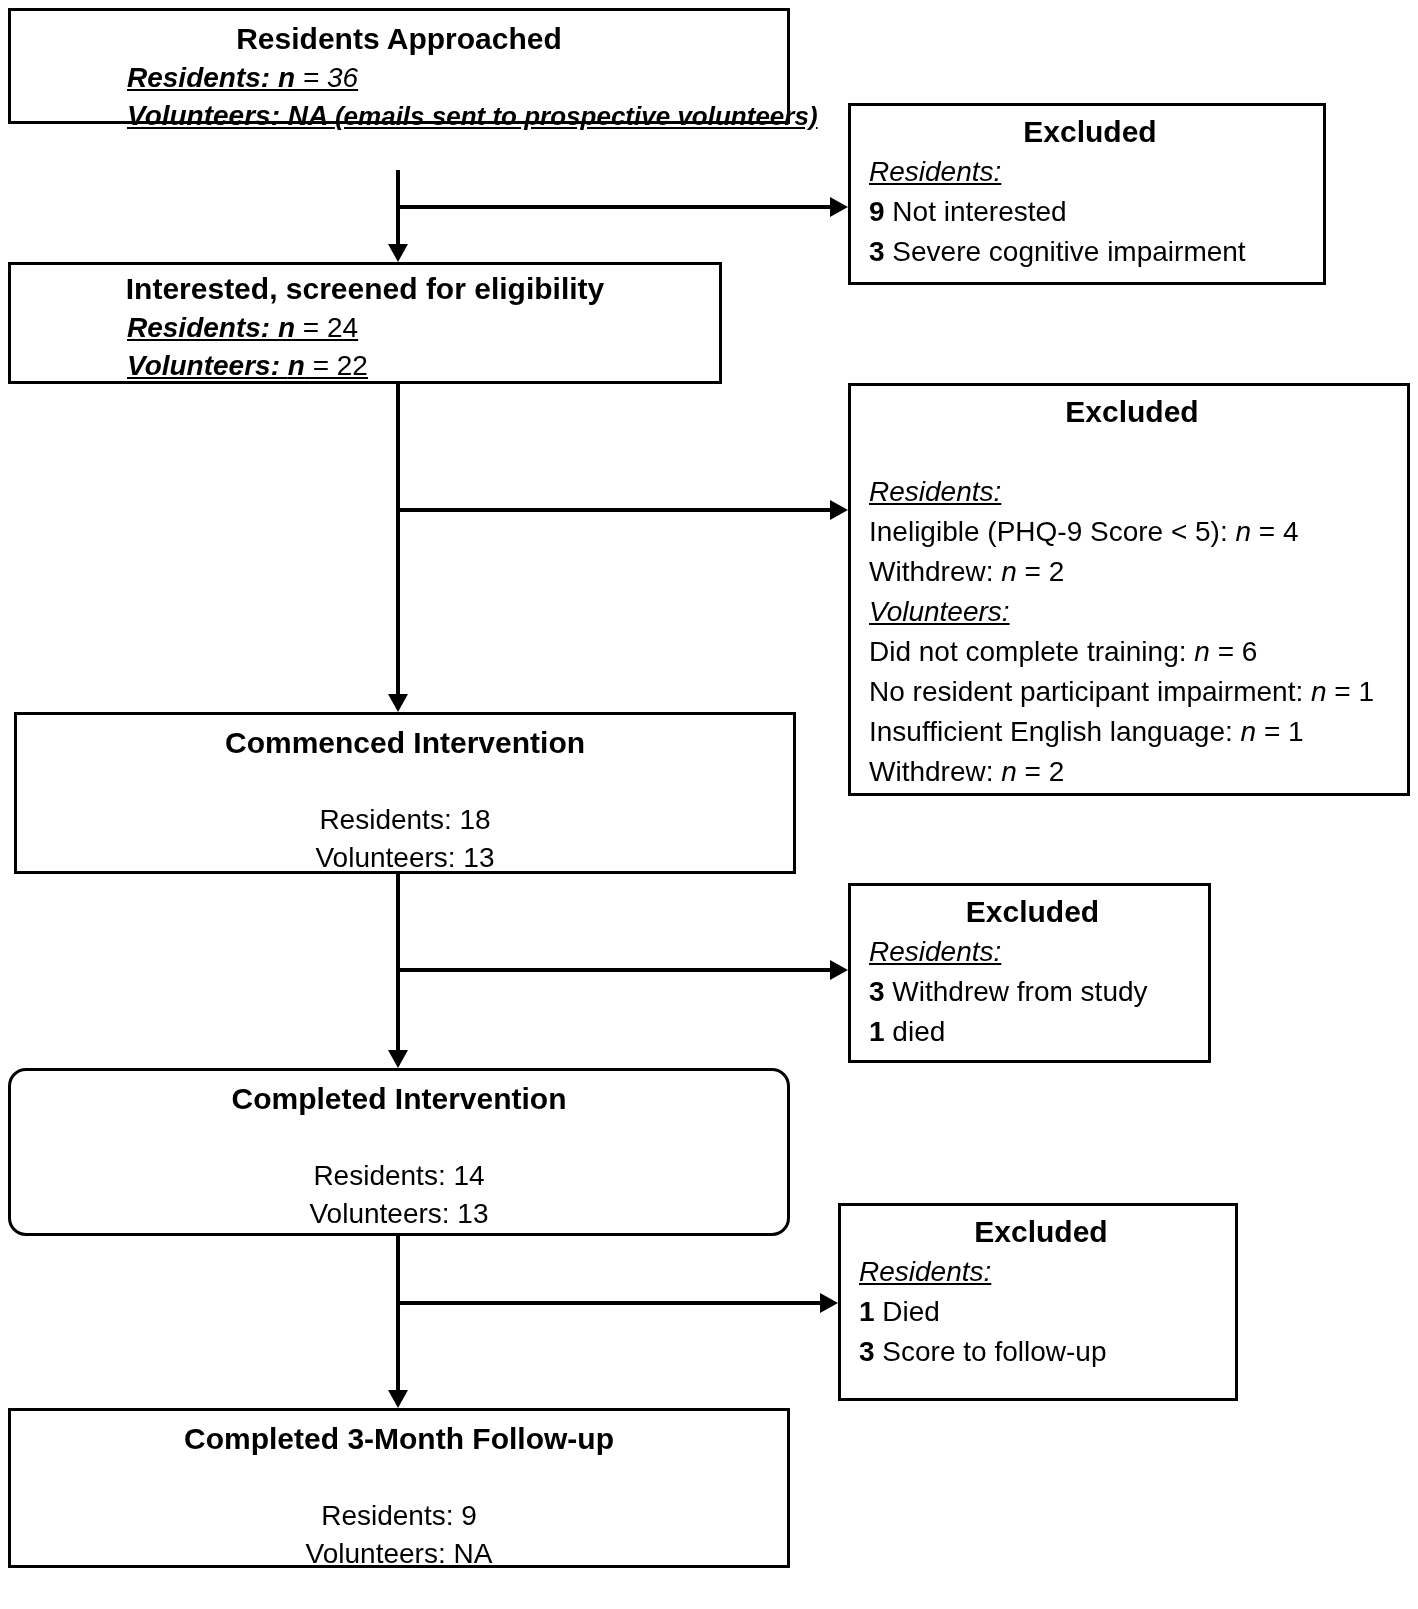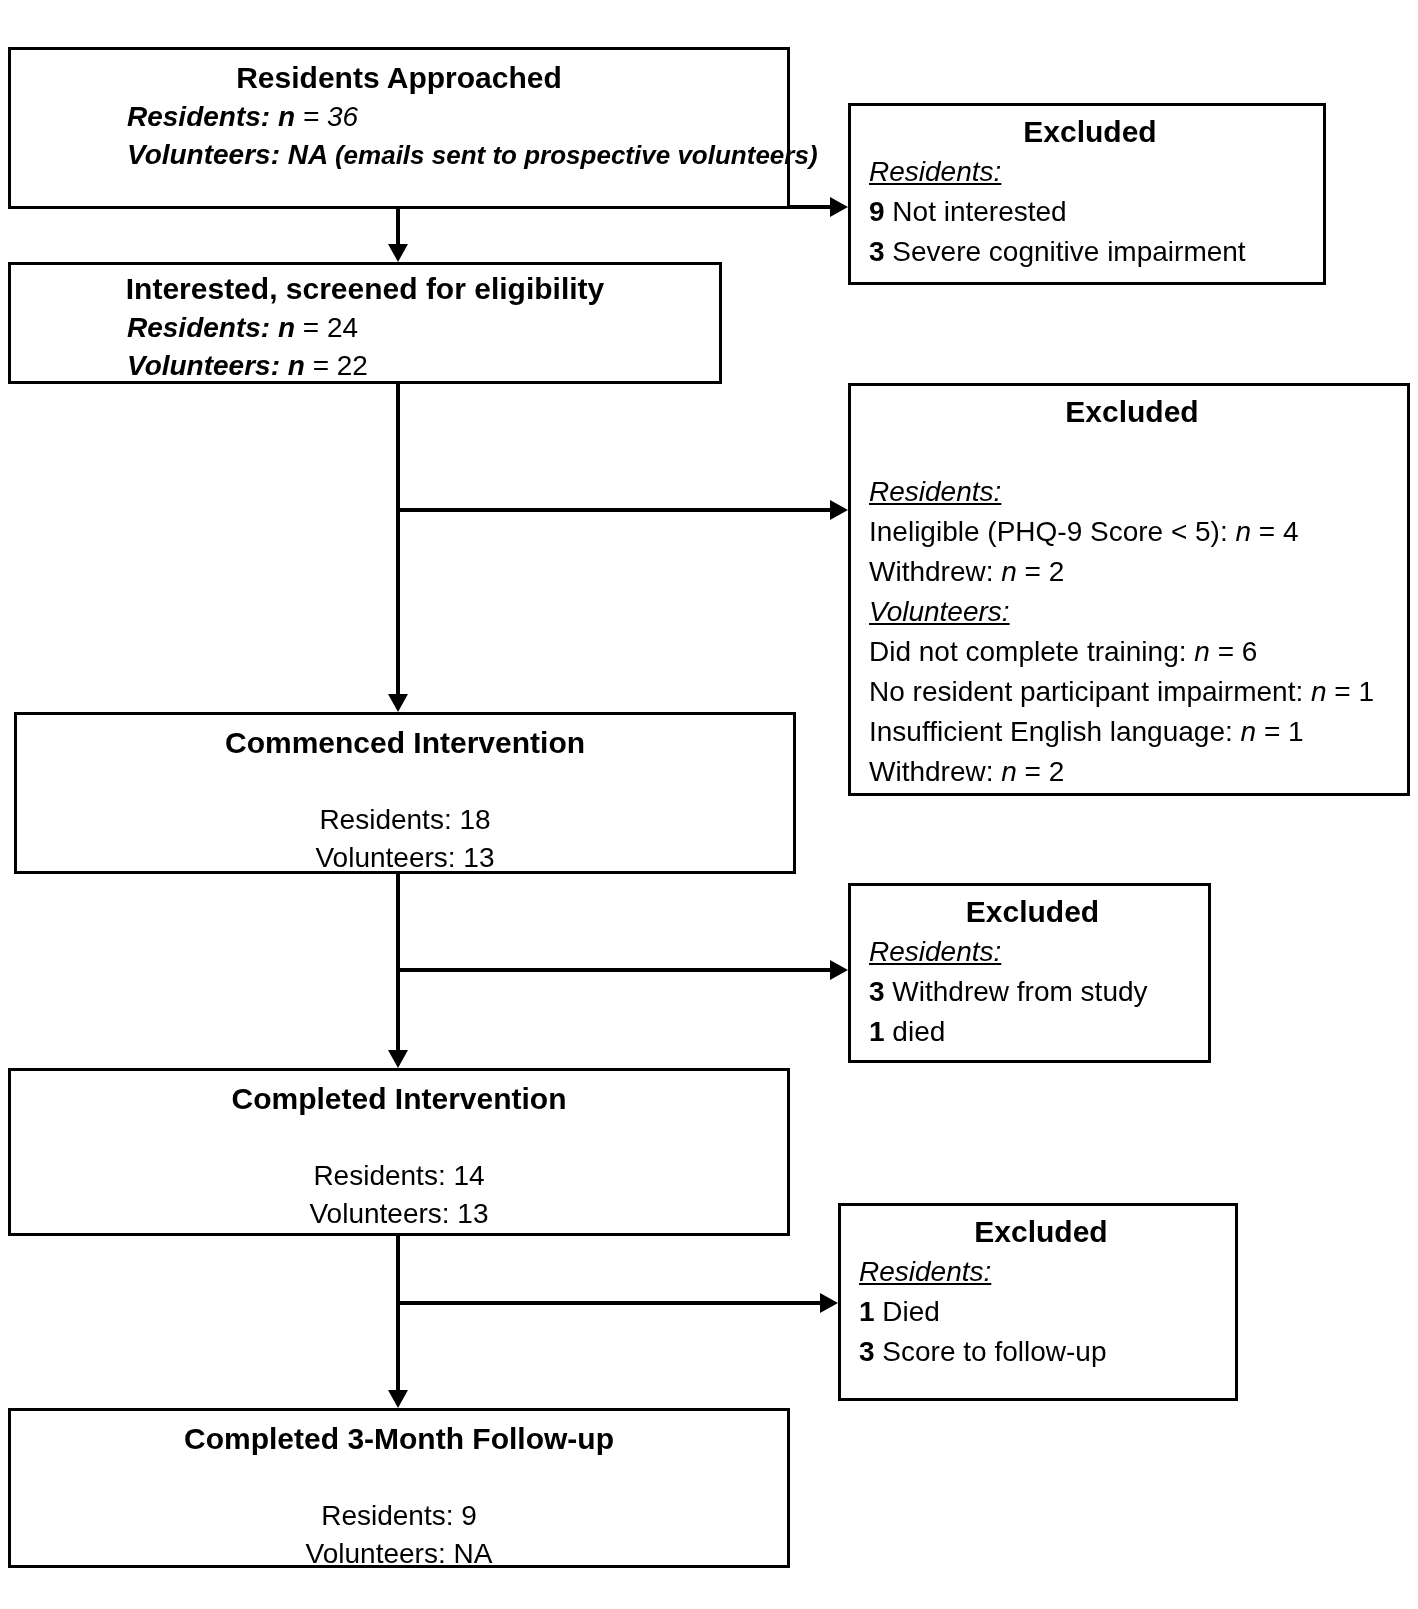--- a/index.html
+++ b/index.html
@@ -38,35 +38,35 @@
   }
   .box-lines {
     font-size: 28px;
     line-height: 38px;
   }
   .excluded .box-lines {
     line-height: 40px;
   }
   .align-left .box-lines { text-align: left; }
   .align-center .box-lines { text-align: center; }
-  .main.align-left .box-lines { padding-left: 116px; padding-right: 12px; }
+  .main.align-left .box-lines { padding-left: 116px; padding-right: 12px; text-decoration: underline; }
   .excluded .box-lines { padding-left: 18px; padding-right: 10px; }
   .excluded .box-title { padding-top: 6px; padding-left: 6px; }
   .line { white-space: nowrap; }
   .b { font-weight: 700; }
   .i { font-style: italic; }
   .u { text-decoration: underline; }
   .s { font-size: 26px; }
 
   
-  .b1 { left: 8px;  top: 8px;    width: 782px; height: 162px; margin-top: 39px; }
+  .b1 { left: 8px;  top: 8px;    width: 782px; height: 116px; }
   .b2 { left: 8px;  top: 262px;  width: 714px; height: 122px; }
   .b2 .box-title { padding-top: 4px; }
   .b3 { left: 14px;  top: 712px;  width: 782px; height: 162px; }
-  .b4 { left: 8px;  top: 1068px; width: 782px; height: 168px; }
+  .b4 { left: 8px;  top: 1068px; width: 782px; height: 168px; border-radius: 18px; }
   .b5 { left: 8px;  top: 1408px; width: 782px; height: 160px; }
 
   
   .e1 { left: 848px; top: 103px;  width: 478px; height: 182px; }
   .e2 { left: 848px; top: 383px;  width: 562px; height: 413px; }
   .e3 { left: 848px; top: 883px;  width: 363px; height: 180px; }
   .e4 { left: 838px; top: 1203px; width: 400px; height: 198px; }
 </style>
 </head>
 <body>

